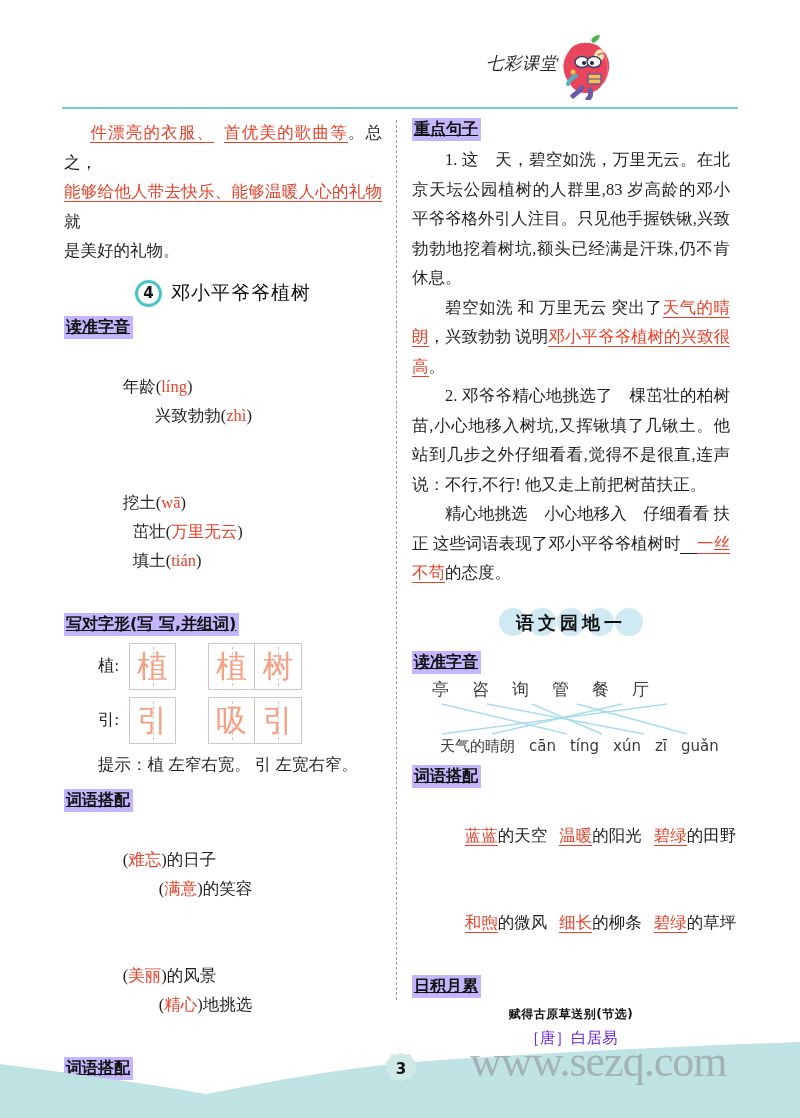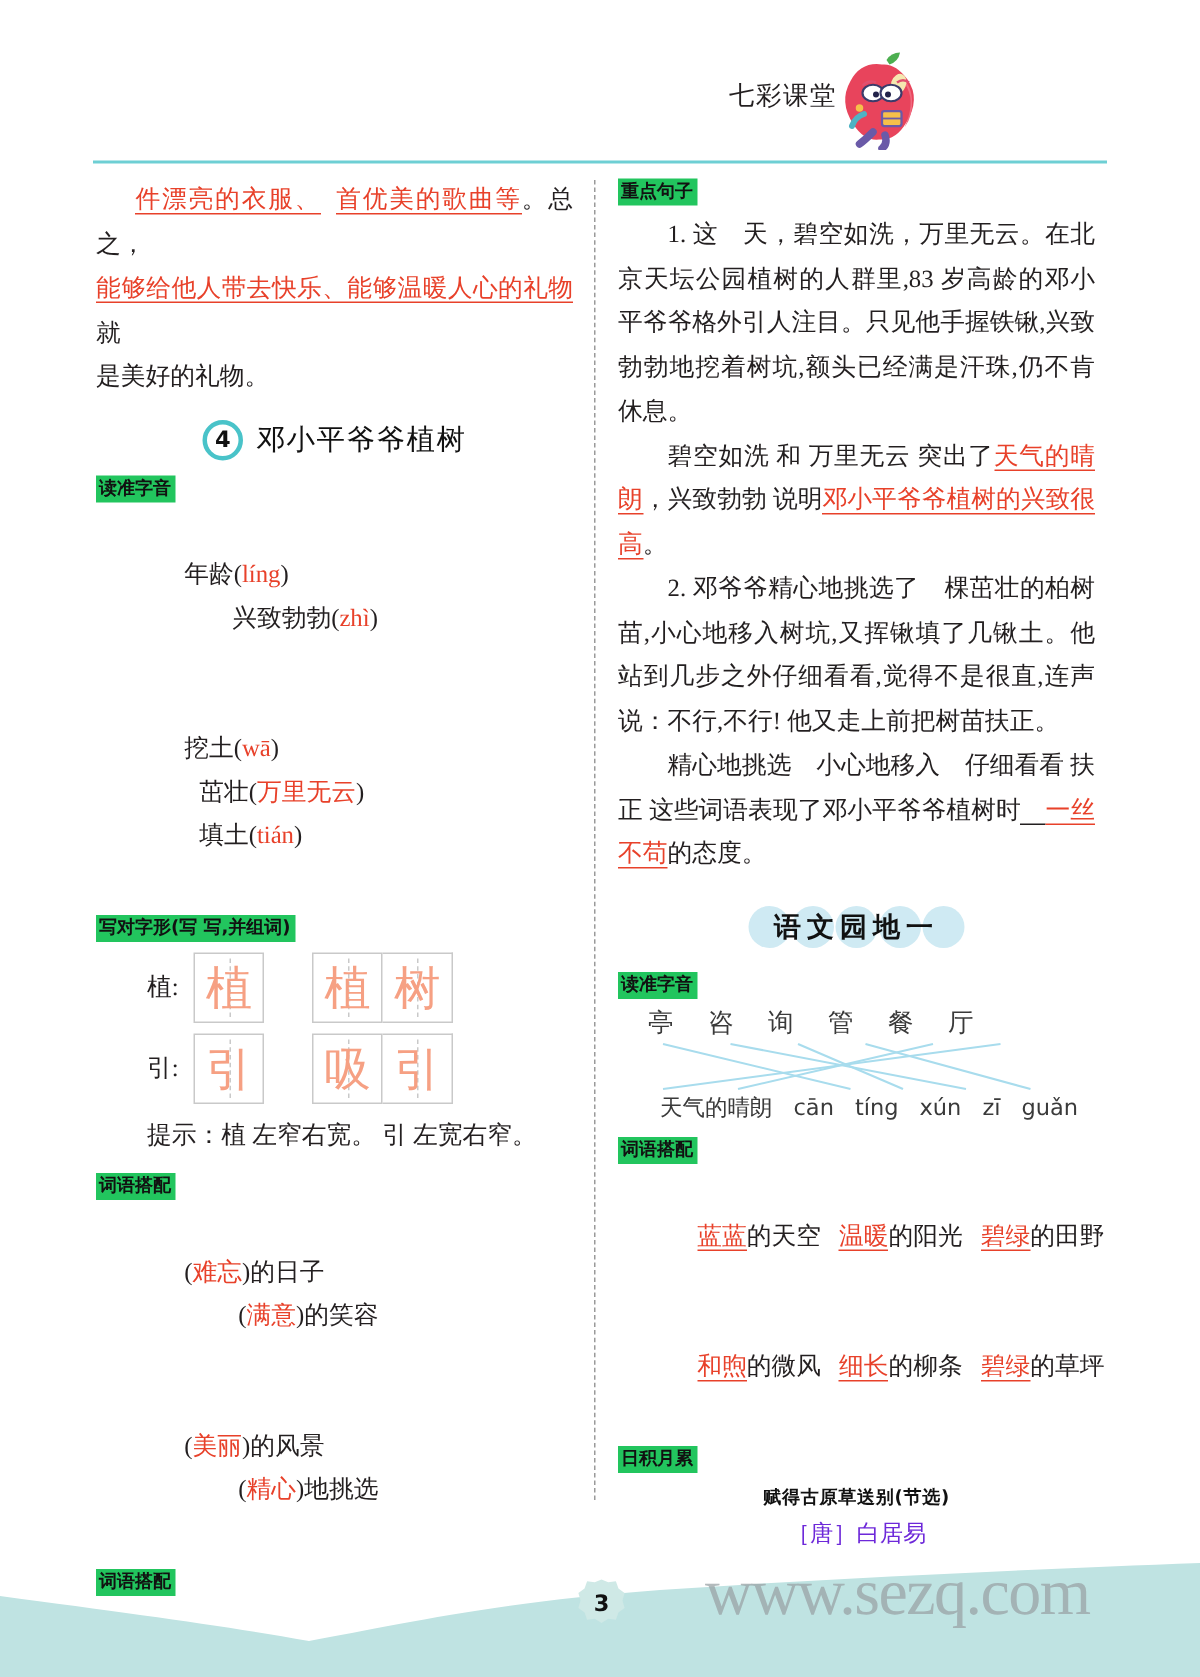--- a/index.html
+++ b/index.html
@@ -17,20 +17,21 @@
     background: #ffffff;
     overflow: hidden;
   }
 
   
   .header {
     position: absolute;
     top: 0; left: 0;
     width: 644px;
     height: 112px;
+    font-style: italic;
   }
   .brand-wrap {
     position: absolute;
     right: 86px;
     top: 52px;
     display: flex;
     align-items: center;
     gap: 6px;
   }
   .brand-text {
@@ -69,26 +70,27 @@
     left: 396px;
     top: 120px;
     width: 0;
     height: 880px;
     border-left: 1px dashed #9a9a9a;
   }
   .hdr {
     display: inline-block;
     font-family: "DejaVu Sans", "Liberation Sans", sans-serif;
     font-weight: bold;
-    font-size: 12px;
+    font-size: 16px;
     color: #111;
-    background: #22c55e;
+    background: #c4b5fd;
     padding: 1px 3px 2px 2px;
     margin: 0;
     line-height: 1.25;
+    text-decoration: underline;
   }
   .hdr-row { margin: 9px 0 4px 0; }
   .body-par {
     font-size: 16.5px;
     line-height: 29.5px;
     color: #231f20;
     text-align: justify;
     margin: 0;
   }
   .indent { text-indent: 2em; }

